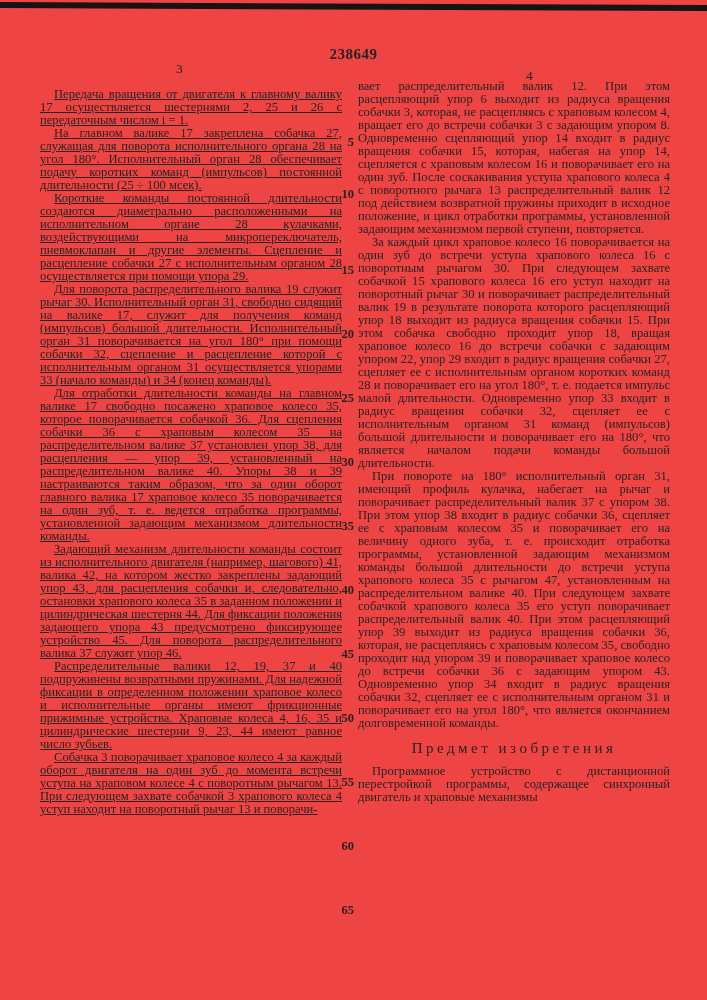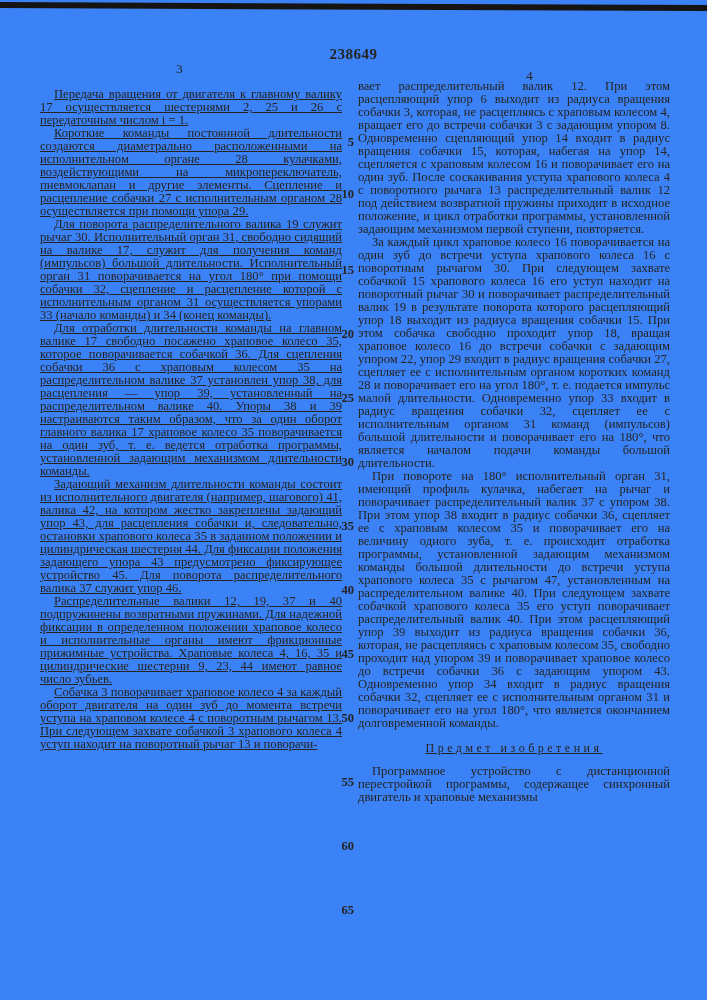--- a/index.html
+++ b/index.html
@@ -4,21 +4,21 @@
 <style>
   html, body {
     margin: 0;
     padding: 0;
     background: #f5f3ef;
   }
   .page {
     position: relative;
     width: 707px;
     height: 1000px;
-    background: #3b82f6;
+    background: #ef4444;
     overflow: hidden;
     font-family: "Liberation Serif", "DejaVu Serif", serif;
     color: #262422;
   }
   .top-scan-line {
     position: absolute;
     top: 2px;
     left: -6px;
     width: 720px;
     height: 6px;
@@ -72,22 +72,21 @@
     text-align: right;
     font-size: 12.5px;
     font-weight: bold;
     line-height: 13px;
   }
   .section-heading {
     text-align: center;
     text-indent: 0 !important;
     letter-spacing: 3.5px;
     margin: 12px 0 10px 0 !important;
-    font-size: 12px;
-    text-decoration: underline;
+    font-size: 15px;
   }
 </style>
 </head>
 <body>
 
 <div class="page">
 
   <div class="top-scan-line"></div>
 
   <div class="patent-number">238649</div>
@@ -105,20 +104,21 @@
     <span class="line-no" style="top:584px">40</span>
     <span class="line-no" style="top:648px">45</span>
     <span class="line-no" style="top:712px">50</span>
     <span class="line-no" style="top:776px">55</span>
     <span class="line-no" style="top:840px">60</span>
     <span class="line-no" style="top:904px">65</span>
   </div>
 
   <div class="column col-left">
     <p>Передача вращения от двигателя к главному валику 17 осуществляется шестернями 2, 25 и 26 с передаточным числом i = 1.</p>
+    <p>На главном валике 17 закреплена собачка 27, служащая для поворота исполнительного органа 28 на угол 180°. Исполнительный орган 28 обеспечивает подачу коротких команд (импульсов) постоянной длительности (25 ÷ 100 мсек).</p>
     <p>Короткие команды постоянной длительности создаются диаметрально расположенными на исполнительном органе 28 кулачками, воздействующими на микропереключатель, пневмоклапан и другие элементы. Сцепление и расцепление собачки 27 с исполнительным органом 28 осуществляется при помощи упора 29.</p>
     <p>Для поворота распределительного валика 19 служит рычаг 30. Исполнительный орган 31, свободно сидящий на валике 17, служит для получения команд (импульсов) большой длительности. Исполнительный орган 31 поворачивается на угол 180° при помощи собачки 32, сцепление и расцепление которой с исполнительным органом 31 осуществляется упорами 33 (начало команды) и 34 (конец команды).</p>
     <p>Для отработки длительности команды на главном валике 17 свободно посажено храповое колесо 35, которое поворачивается собачкой 36. Для сцепления собачки 36 с храповым колесом 35 на распределительном валике 37 установлен упор 38, для расцепления — упор 39, установленный на распределительном валике 40. Упоры 38 и 39 настраиваются таким образом, что за один оборот главного валика 17 храповое колесо 35 поворачивается на один зуб, т. е. ведется отработка программы, установленной задающим механизмом длительности команды.</p>
     <p>Задающий механизм длительности команды состоит из исполнительного двигателя (например, шагового) 41, валика 42, на котором жестко закреплены задающий упор 43, для расцепления собачки и, следовательно, остановки храпового колеса 35 в заданном положении и цилиндрическая шестерня 44. Для фиксации положения задающего упора 43 предусмотрено фиксирующее устройство 45. Для поворота распределительного валика 37 служит упор 46.</p>
     <p>Распределительные валики 12, 19, 37 и 40 подпружинены возвратными пружинами. Для надежной фиксации в определенном положении храповое колесо и исполнительные органы имеют фрикционные прижимные устройства. Храповые колеса 4, 16, 35 и цилиндрические шестерни 9, 23, 44 имеют равное число зубьев.</p>
     <p>Собачка 3 поворачивает храповое колесо 4 за каждый оборот двигателя на один зуб до момента встречи уступа на храповом колесе 4 с поворотным рычагом 13. При следующем захвате собачкой 3 храпового колеса 4 уступ находит на поворотный рычаг 13 и поворачи-</p>
   </div>
 
   <div class="column col-right">
     <p class="continuation">вает распределительный валик 12. При этом расцепляющий упор 6 выходит из радиуса вращения собачки 3, которая, не расцепляясь с храповым колесом 4, вращает его до встречи собачки 3 с задающим упором 8. Одновременно сцепляющий упор 14 входит в радиус вращения собачки 15, которая, набегая на упор 14, сцепляется с храповым колесом 16 и поворачивает его на один зуб. После соскакивания уступа храпового колеса 4 с поворотного рычага 13 распределительный валик 12 под действием возвратной пружины приходит в исходное положение, и цикл отработки программы, установленной задающим механизмом первой ступени, повторяется.</p>

